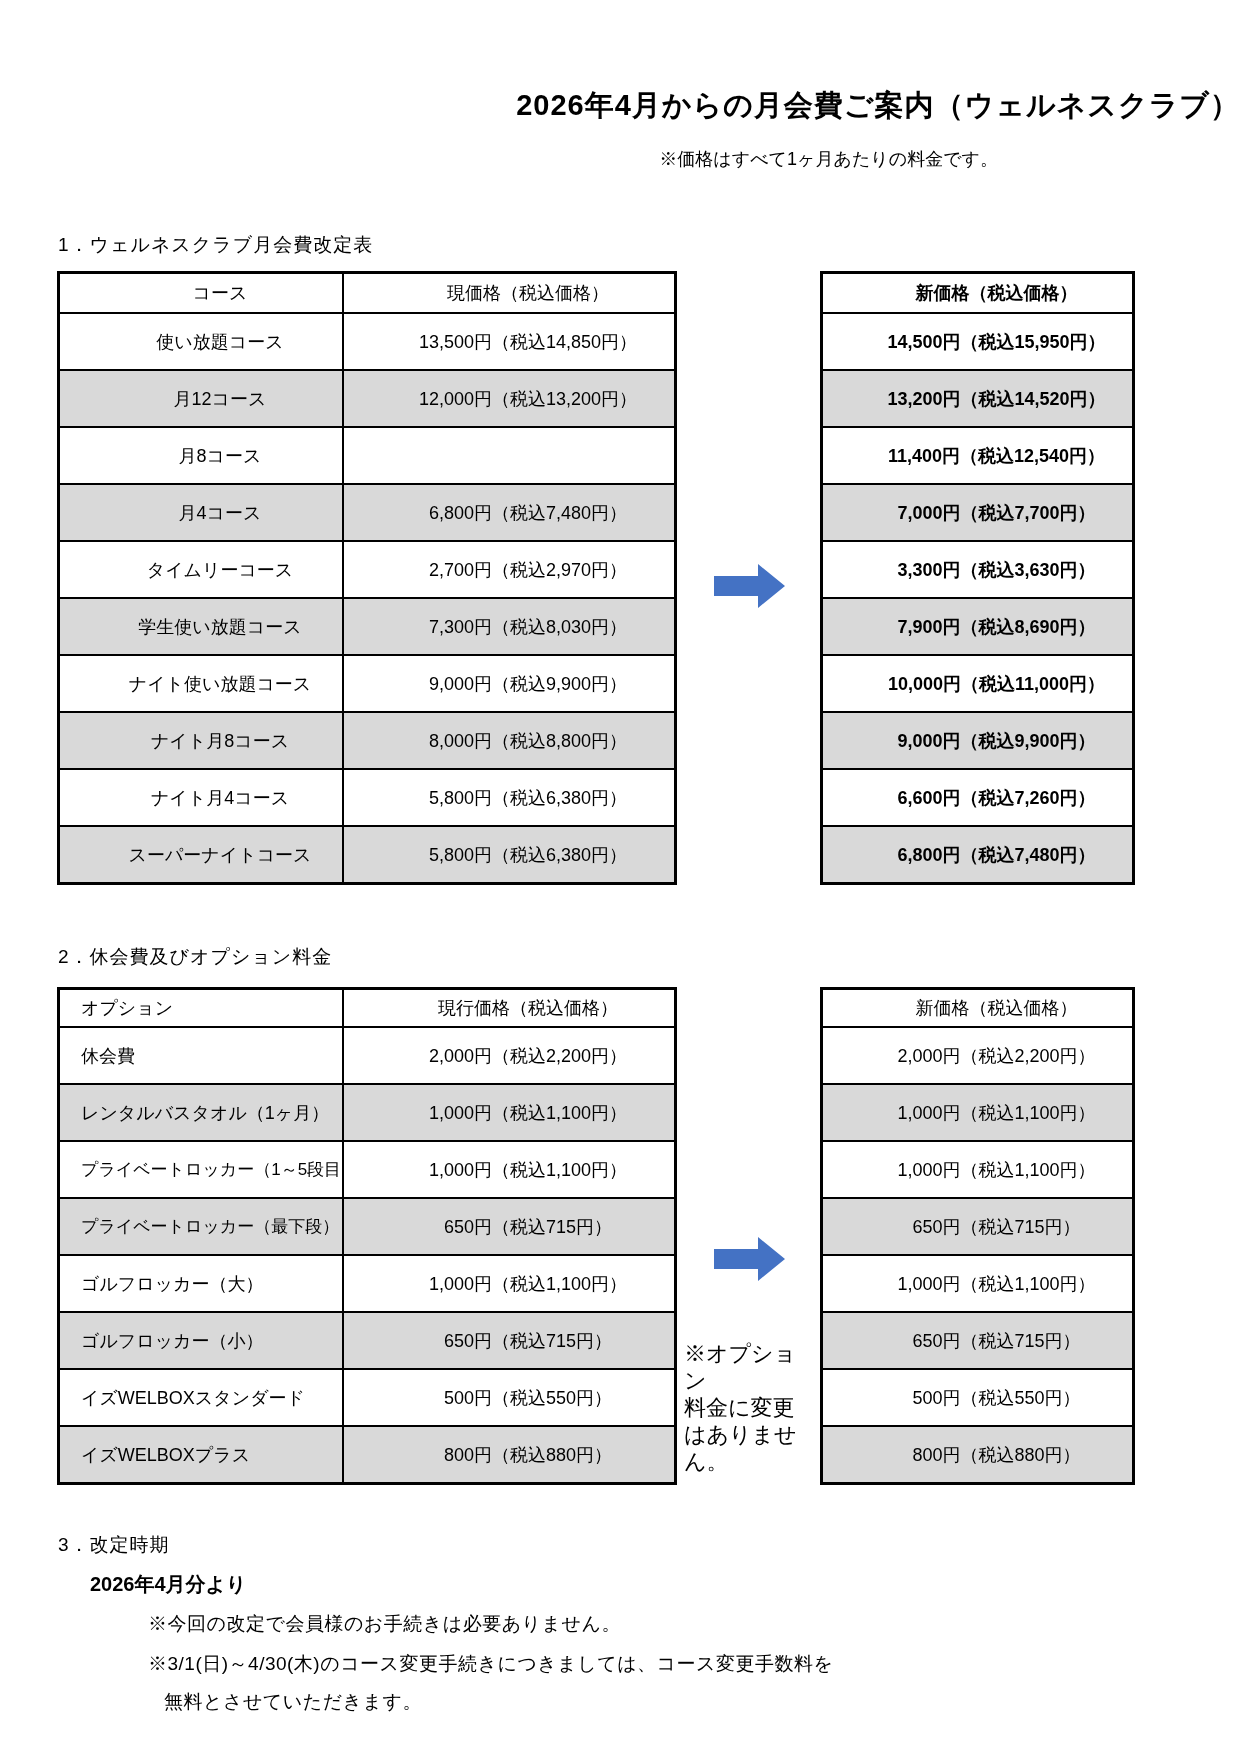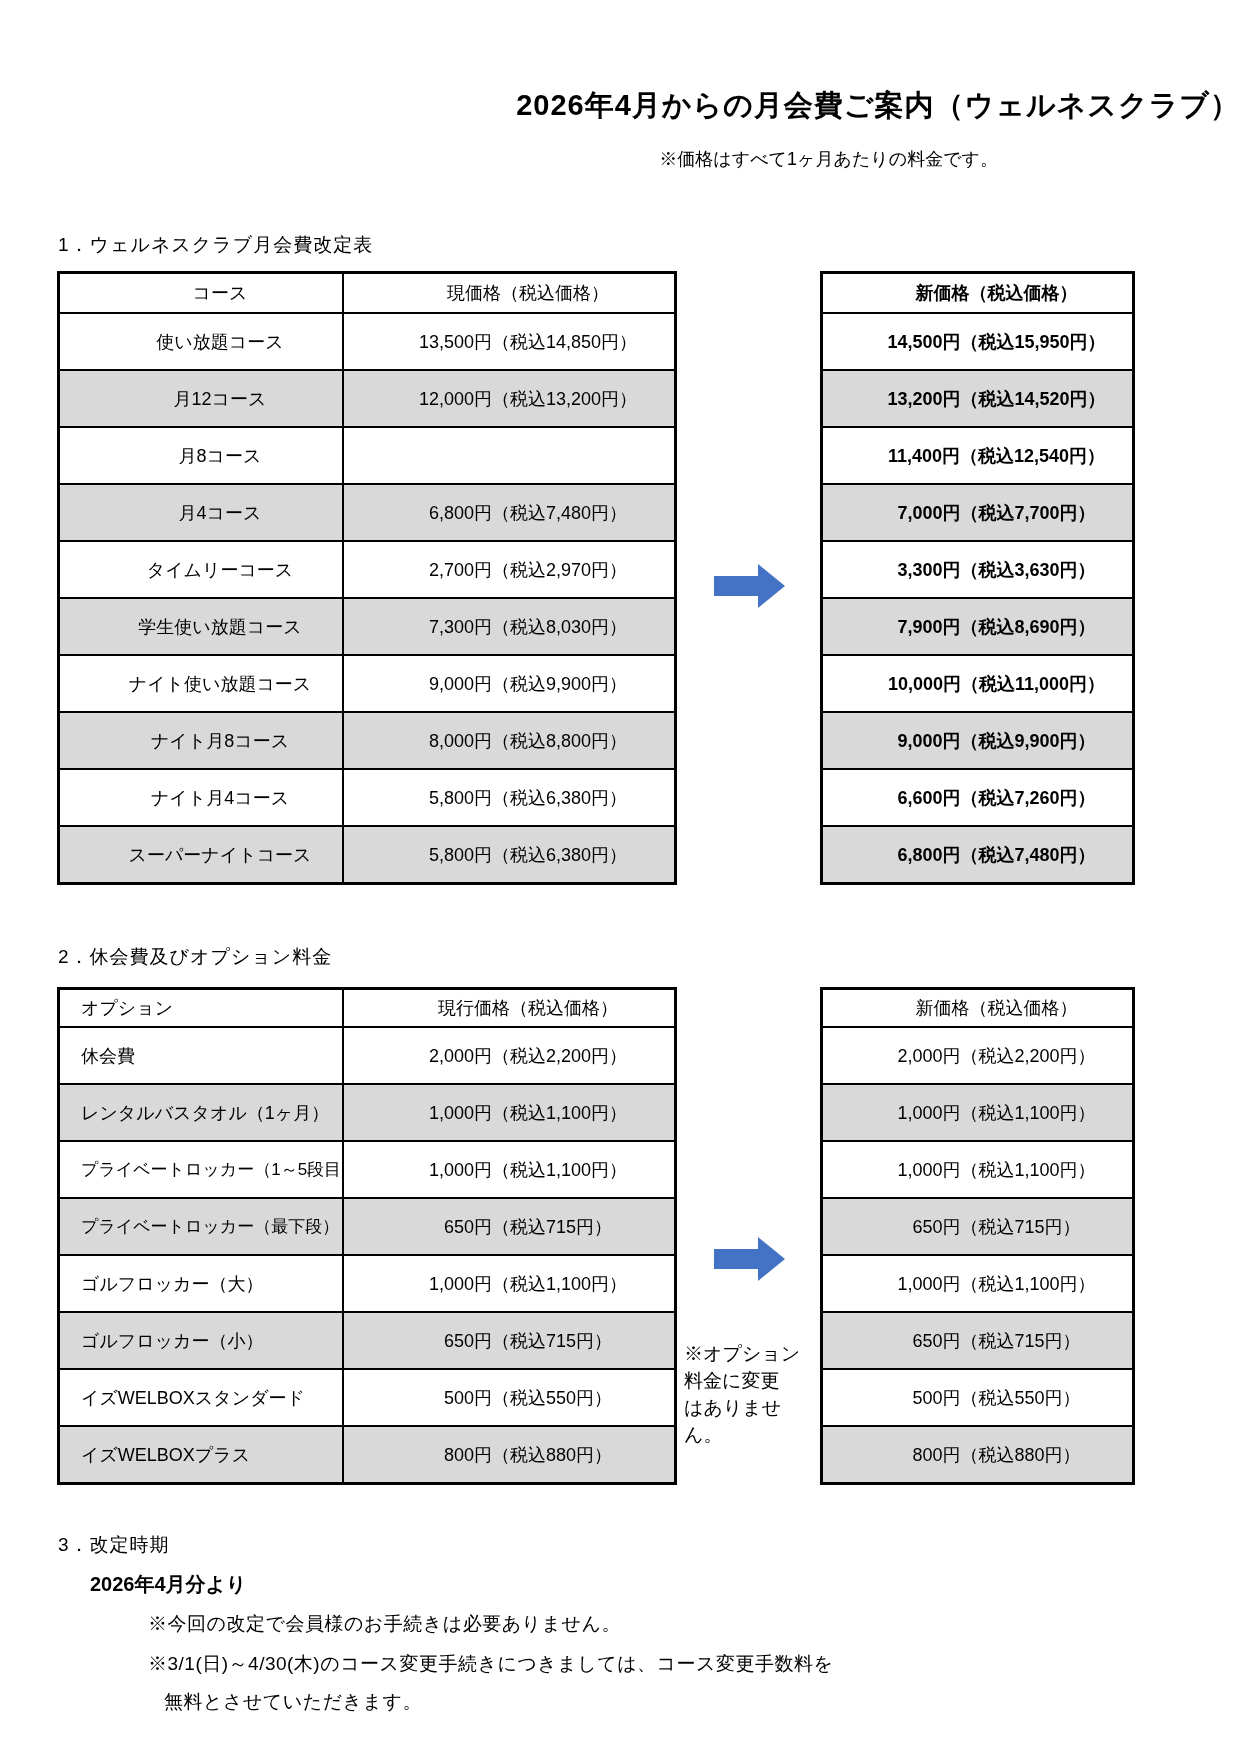--- a/index.html
+++ b/index.html
@@ -45,21 +45,21 @@
   .td.small { font-size:17px; }
   .bold-table .td { font-weight:bold; }
   .bold-head .td { font-weight:bold; }
 
   .arrow { position:absolute; width:72px; height:46px; }
   .arrow-1 { left:714px; top:563px; }
   .arrow-2 { left:714px; top:1236px; }
 
   .opt-note {
     left:684px; top:1340px; width:128px;
-    font-size:19px; line-height:27px; white-space:pre-line; word-break:break-all;
+    font-size:22px; line-height:27px; white-space:pre-line; word-break:break-all;
   }
   .s3-effective { left:90px; top:1571px; font-size:20px; font-weight:bold; }
   .s3-note { font-size:19px; letter-spacing:0.5px; }
   .s3-note-0 { left:148px; top:1611px; }
   .s3-note-1 { left:148px; top:1651px; }
   .s3-note-2 { left:164px; top:1689px;text-align:center; }
 </style>
 </head>
 <body>
 

